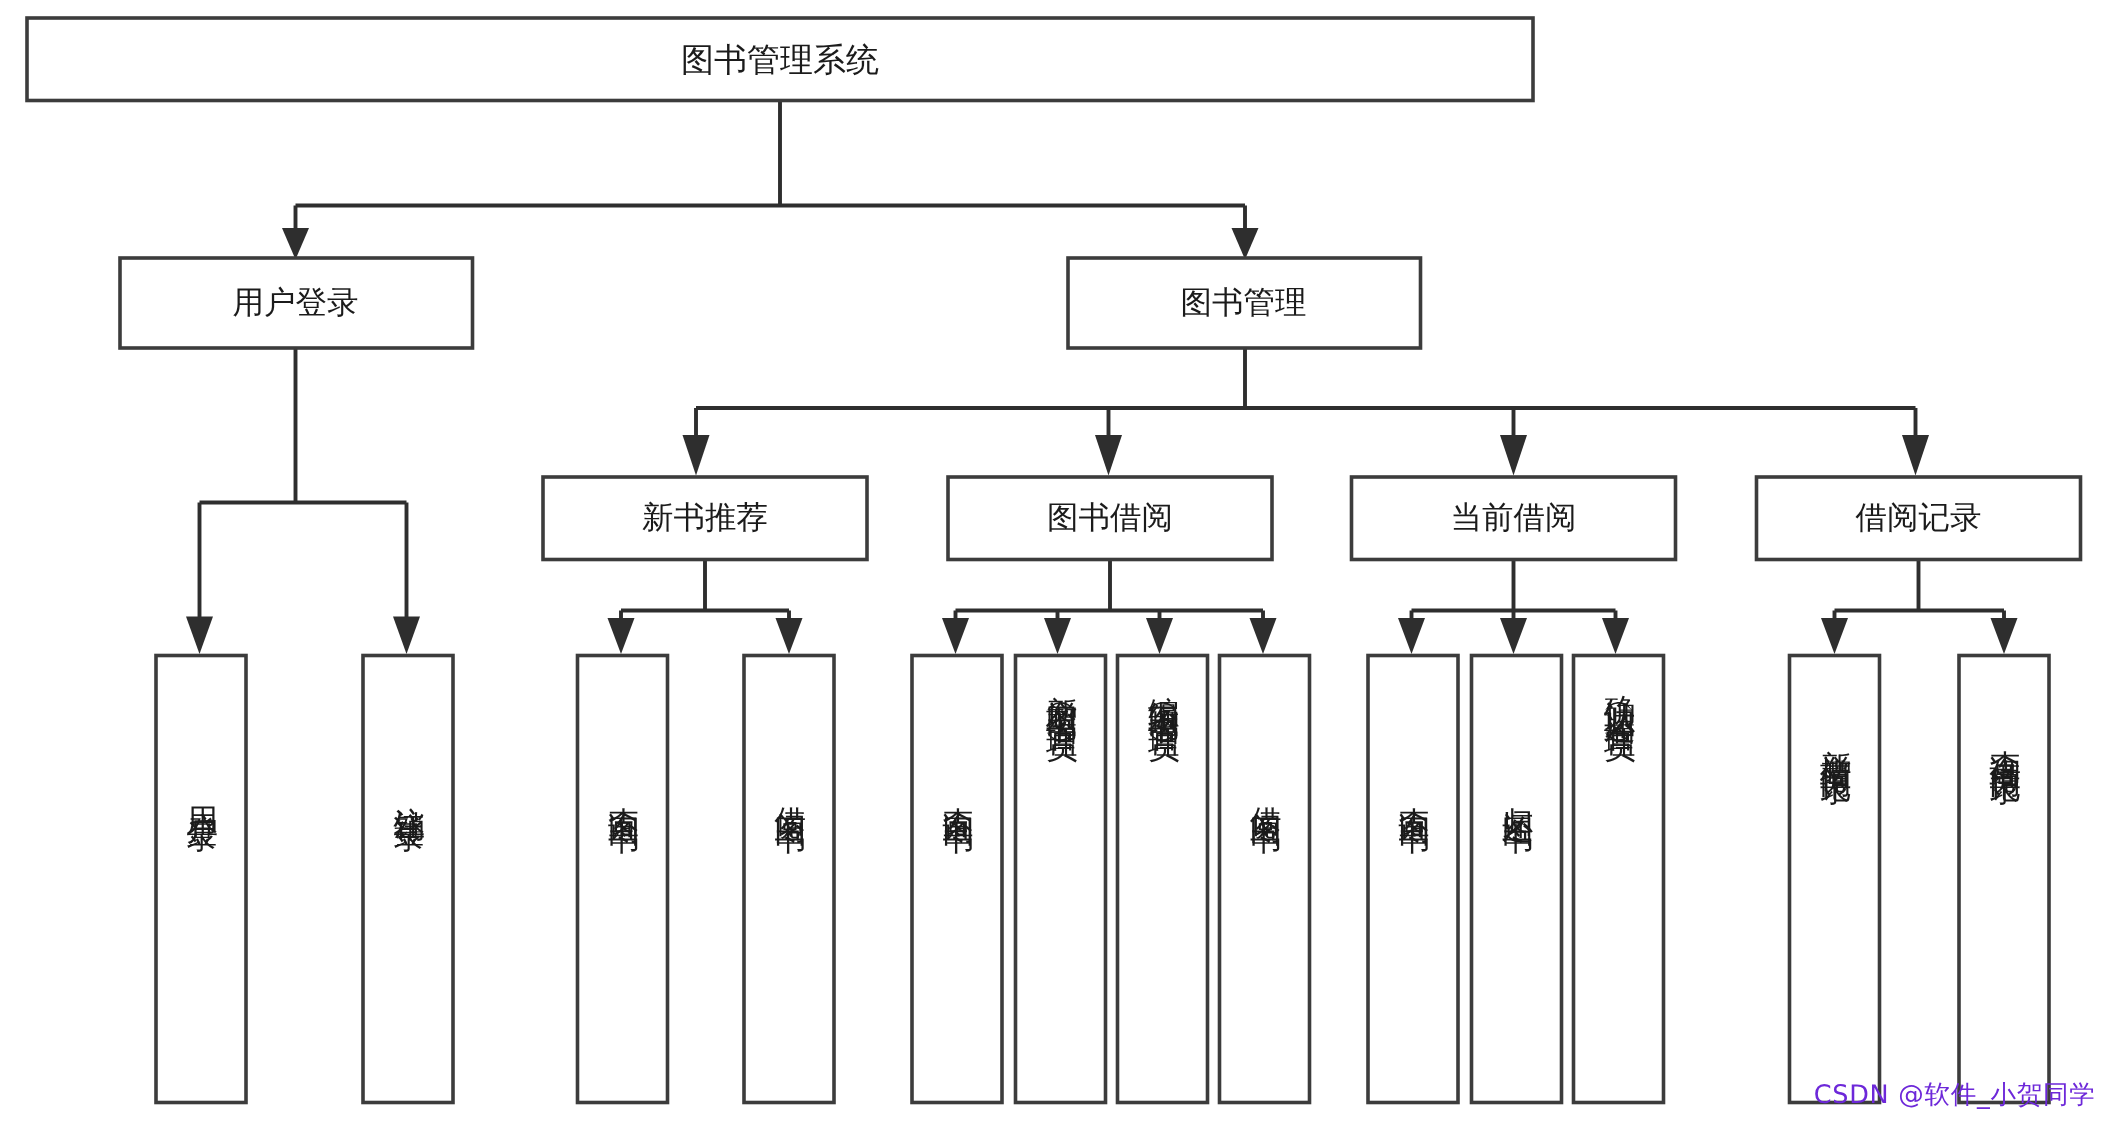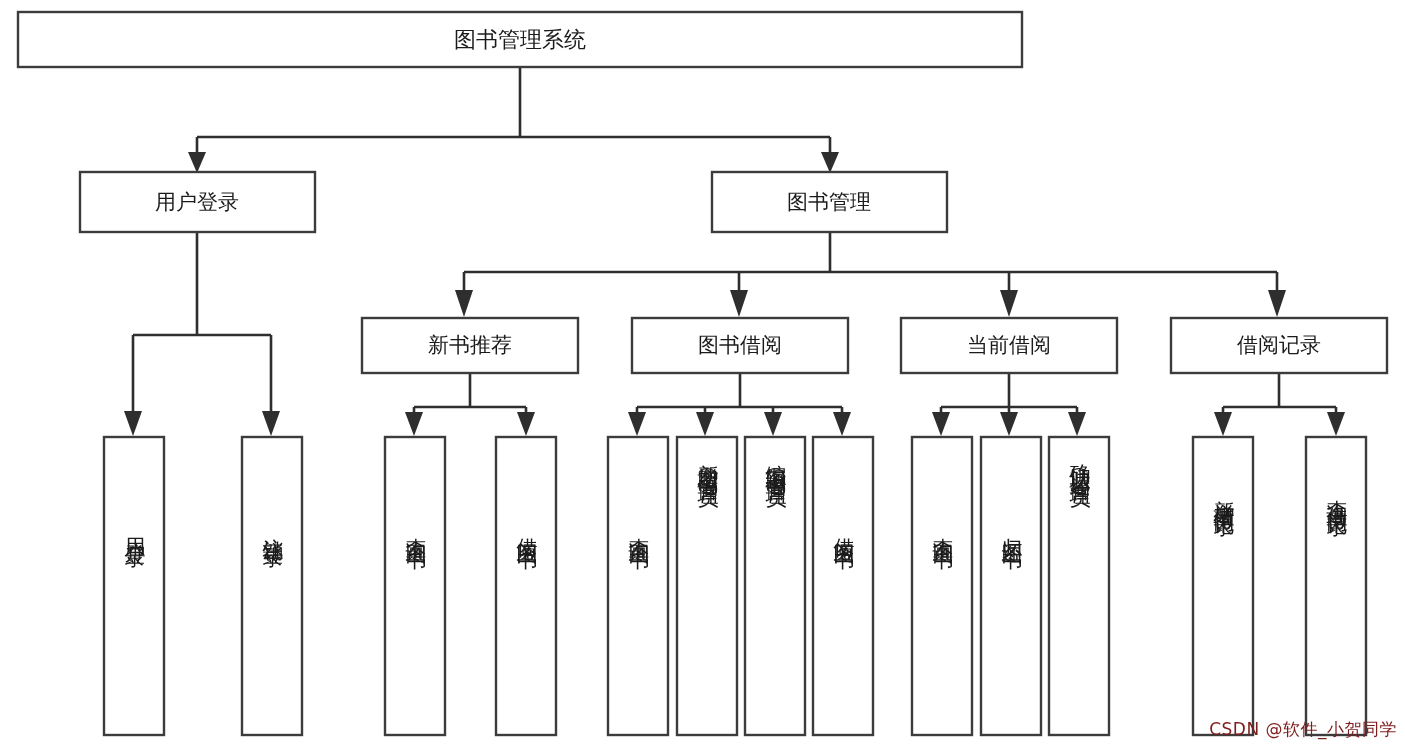--- a/index.html
+++ b/index.html
@@ -72,21 +72,21 @@
     color: #1b1b1b;
     white-space: nowrap;
     text-align: left;
   }
   .watermark {
     position: absolute;
     right: 8px;
     bottom: 6px;
     font-family: "DejaVu Sans", "Liberation Sans", sans-serif;
     font-size: 17px;
-    color: #7f1d1d;
+    color: #6d28d9;
     letter-spacing: 0.5px;
     user-select: none;
     white-space: nowrap;
   }
 </style>
 </head>
 <body>
 
 <div id="diagram-root">
 

